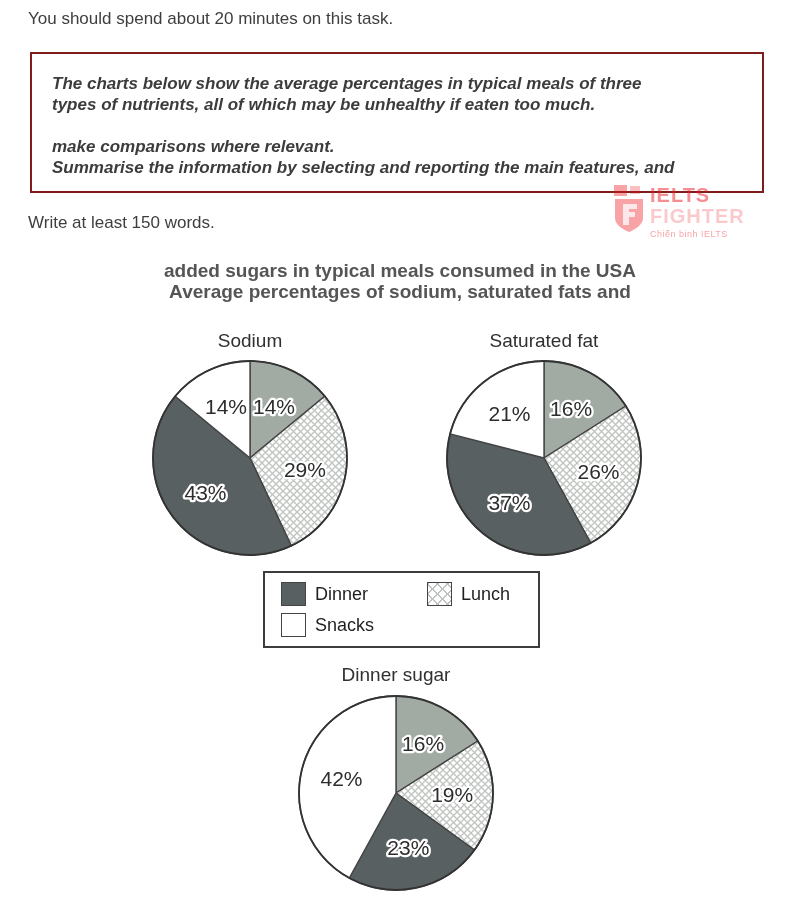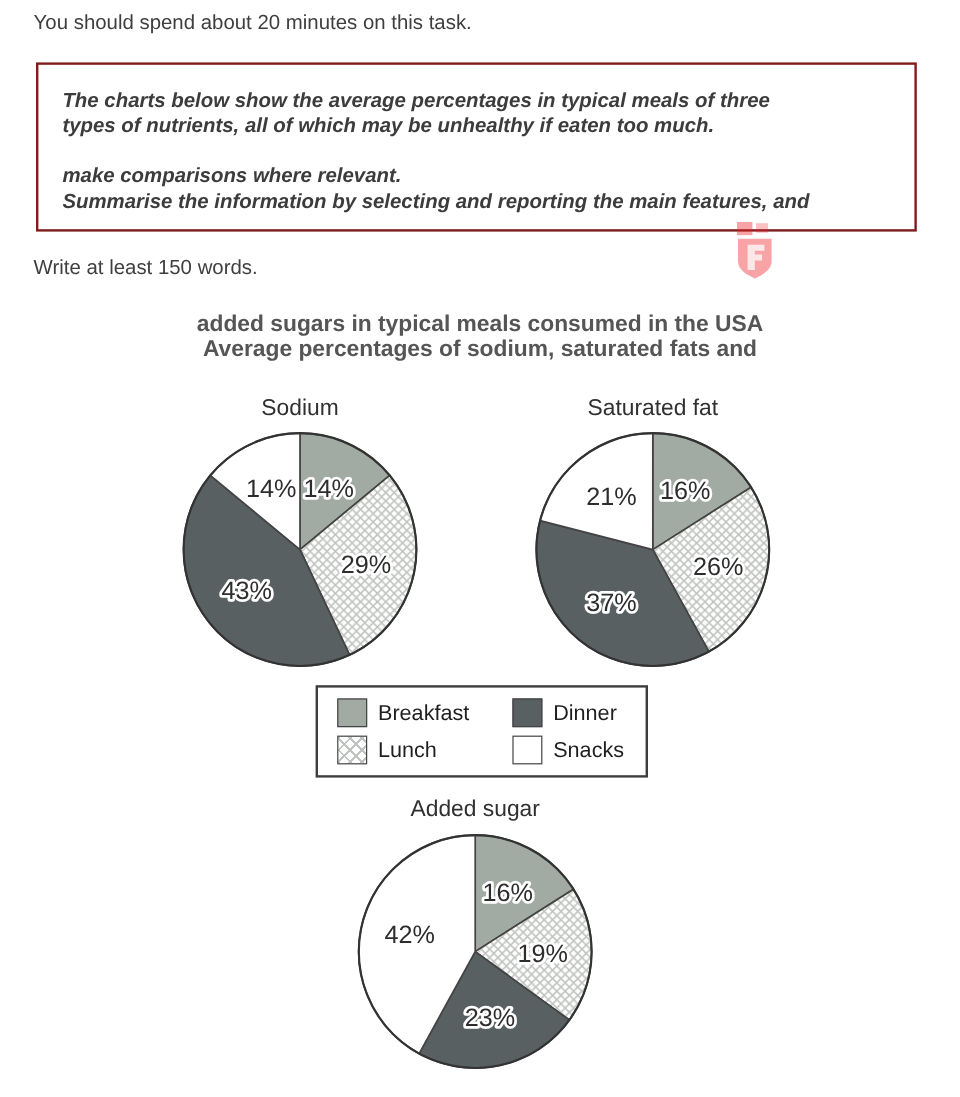--- a/index.html
+++ b/index.html
@@ -88,20 +88,25 @@
 
 <p class="bottom-note">Write at least 150 words.</p>
 
 <div class="watermark">
   <svg class="wm-icon" width="30" height="48" viewBox="0 0 30 48" aria-hidden="true">
     <rect x="0" y="0" width="13" height="11" fill="rgba(237,28,36,0.40)"></rect>
     <rect x="16" y="1" width="10" height="8" fill="rgba(237,28,36,0.28)"></rect>
     <path d="M1 14 H29 V33 C29 40 21 44.5 15 47 C9 44.5 1 40 1 33 Z" fill="rgba(237,28,36,0.40)"></path>
     <path d="M9 19 H23 V24 H15 V27 H21 V32 H15 V40 H9 Z" fill="rgba(255,255,255,0.75)"></path>
   </svg>
+  <div class="wm-text">
+    <div class="wm-line1">IELTS</div>
+    <div class="wm-line2">FIGHTER</div>
+    <div class="wm-tagline">Chiến binh IELTS</div>
+  </div>
 </div>
 
 <div class="chart-title">
   <div>added sugars in typical meals consumed in the USA</div>
   <div>Average percentages of sodium, saturated fats and</div>
 </div>
 
 <div class="pie-title t-sodium">Sodium</div>
 <div class="pie-title t-satfat">Saturated fat</div>
 
@@ -135,38 +140,34 @@
     <path d="M100 100 L6.05 75.88 A97 97 0 0 1 100.00 3.00 Z" fill="#ffffff" stroke="#444444" stroke-width="1.4" stroke-linejoin="round"></path>
     <circle cx="100" cy="100" r="97" fill="none" stroke="#333333" stroke-width="1.8"></circle>
     <text class="slice-label" x="127.1" y="57.7">16%</text>
     <text class="slice-label" x="154.5" y="121.0">26%</text>
     <text class="slice-label" x="65.5" y="151.5">37%</text>
     <text class="slice-label" x="65.5" y="62.5">21%</text>
   </svg>
 
 <div class="legend">
   <div class="legend-item">
-    <span class="sw sw-breakfast"></span>
-    <span>Breakfast</span>
-  </div>
-  <div class="legend-item">
     <span class="sw sw-dinner"></span>
     <span>Dinner</span>
   </div>
   <div class="legend-item">
     <span class="sw sw-lunch"></span>
     <span>Lunch</span>
   </div>
   <div class="legend-item">
     <span class="sw sw-snacks"></span>
     <span>Snacks</span>
   </div>
 </div>
 
-<div class="pie-title t-sugar">Added sugar</div>
+<div class="pie-title t-sugar">Dinner sugar</div>
 <svg class="pie p-sugar" viewBox="0 0 200 200">
     <defs>
       <pattern id="xh2" patternUnits="userSpaceOnUse" width="7" height="7">
         <rect width="7" height="7" fill="#ffffff"></rect>
         <path d="M0 0L7 7M7 0L0 7" stroke="#c0c4c0" stroke-width="1.3"></path>
       </pattern>
     </defs>
     <path d="M100 100 L100.00 3.00 A97 97 0 0 1 181.90 48.02 Z" fill="#a2aaa4" stroke="#444444" stroke-width="1.4" stroke-linejoin="round"></path>
     <path d="M100 100 L181.90 48.02 A97 97 0 0 1 178.47 157.02 Z" fill="url(#xh2)" stroke="#444444" stroke-width="1.4" stroke-linejoin="round"></path>
     <path d="M100 100 L178.47 157.02 A97 97 0 0 1 53.27 185.00 Z" fill="#596062" stroke="#444444" stroke-width="1.4" stroke-linejoin="round"></path>

